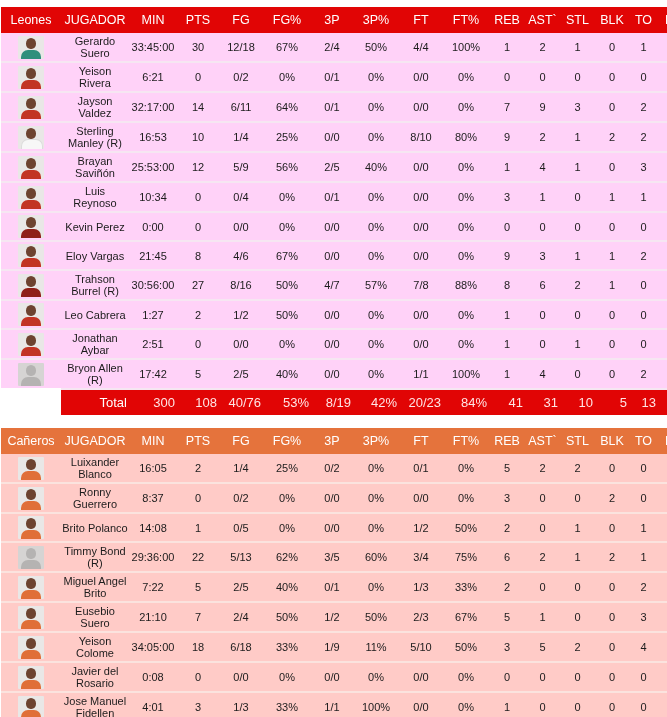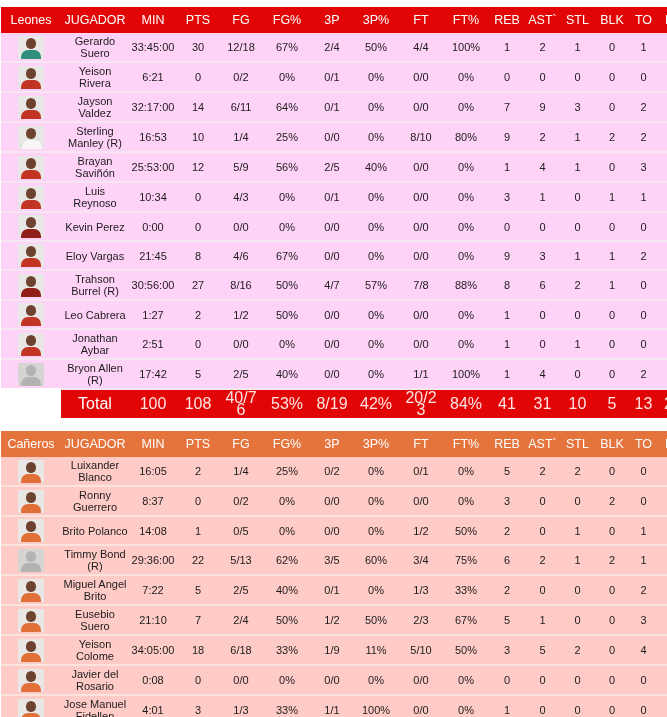--- a/index.html
+++ b/index.html
@@ -13,22 +13,22 @@
     white-space:nowrap; overflow:hidden;
   }
   tbody td{
     background:var(--row); color:#1c1c1c; font-size:11px; line-height:12px;
     text-align:center; padding:2px 2px; border-top:2px solid var(--sep);
     word-wrap:break-word;
   }
   tbody tr:first-child td{border-top:none;}
   td.name{padding:2px 1px;}
   tr.total td{
-    background:var(--hdr); color:var(--totaltxt); font-size:16px;
-    height:21px; border-top:2px solid var(--sep);
+    background:var(--hdr); color:var(--totaltxt); font-size:13px;
+    height:21px; border-top:2px solid var(--sep);text-align:right;
   }
   tr.total td.label{color:#ffffff;}
   tr.total td.spacer{background:#ffffff; border-top:2px solid #ffffff;}
   
   .avatar{width:26px;height:23px;margin:0 auto;position:relative;overflow:hidden;
           background:#e9e7e6;border-radius:1px;}
   .avatar .head{position:absolute;top:2px;left:8px;width:10px;height:11px;
                 border-radius:50% 50% 45% 45%;background:#6d4330;}
   .avatar .torso{position:absolute;bottom:0;left:3px;width:20px;height:9px;
                  border-radius:7px 7px 0 0;background:#c23424;}
@@ -201,21 +201,21 @@
         <tr>
           <td>
             <div class="avatar av-red">
               <div class="head"></div>
               <div class="torso"></div>
             </div>
           </td>
           <td class="name">Luis Reynoso</td>
           <td>10:34</td>
           <td>0</td>
-          <td>4/3</td>
+          <td>0/4</td>
           <td>0%</td>
           <td>0/1</td>
           <td>0%</td>
           <td>0/0</td>
           <td>0%</td>
           <td>3</td>
           <td>1</td>
           <td>0</td>
           <td>1</td>
           <td>1</td>
@@ -355,21 +355,21 @@
           <td>1</td>
           <td>4</td>
           <td>0</td>
           <td>0</td>
           <td>2</td>
           <td>1</td>
         </tr>
         <tr class="total">
           <td class="spacer"></td>
           <td class="label">Total</td>
-          <td>100</td>
+          <td>300</td>
           <td>108</td>
           <td>40/76</td>
           <td>53%</td>
           <td>8/19</td>
           <td>42%</td>
           <td>20/23</td>
           <td>84%</td>
           <td>41</td>
           <td>31</td>
           <td>10</td>

